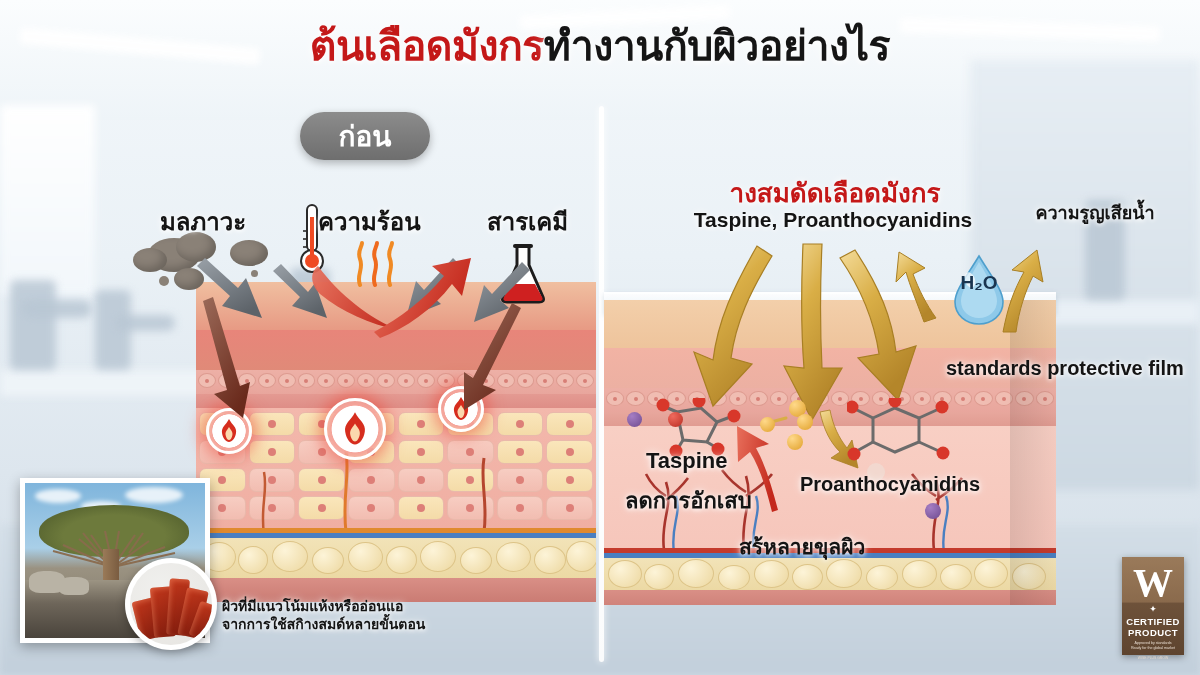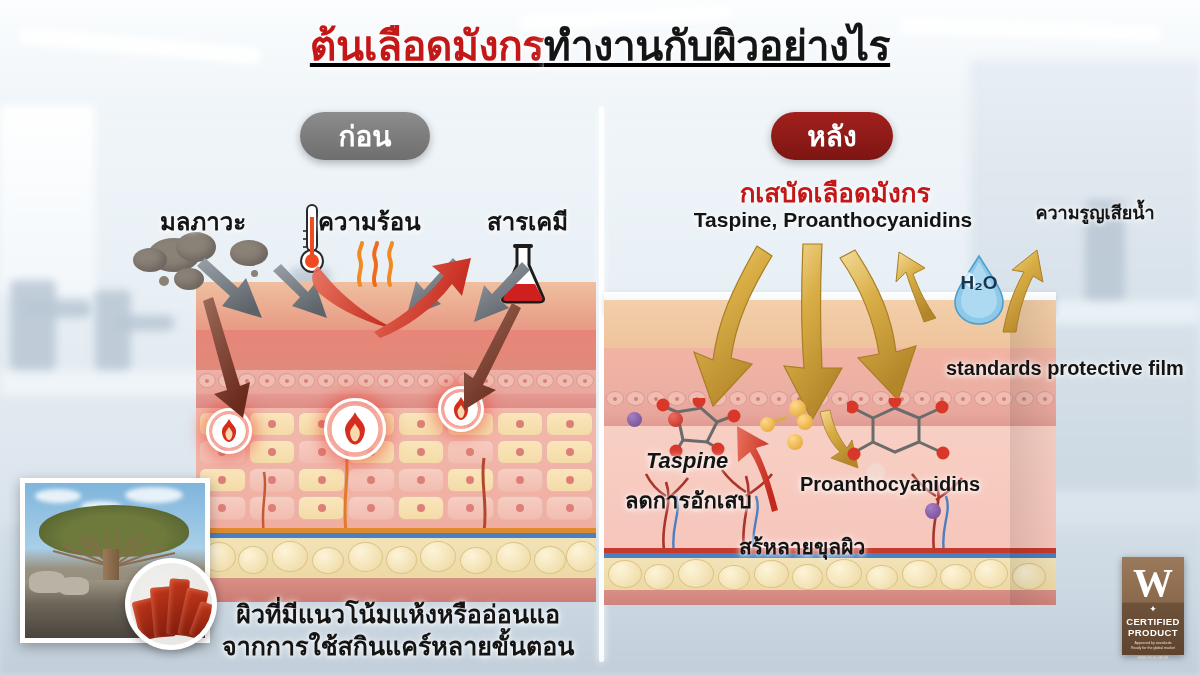--- a/index.html
+++ b/index.html
@@ -37,21 +37,21 @@
   .scope.s4{left:115px;top:315px;width:60px;height:16px;border-radius:8px;}
   .scope.s5{left:290px;top:268px;width:40px;height:100px;}
   .scope.s6{left:305px;top:290px;width:66px;height:18px;border-radius:9px;}
   .scope.s7{left:1085px;top:200px;width:40px;height:100px;}
   .floor{position:absolute;left:0;bottom:0;width:100%;height:150px;
     background:linear-gradient(180deg,#d3dee7,#c2cfdb);filter:blur(3px);}
 
   
   .title{position:absolute;left:0;top:24px;width:100%;text-align:center;
     font-size:41px;font-weight:bold;letter-spacing:-.5px;line-height:1.1;
-    text-shadow:0 2px 5px rgba(255,255,255,.95),0 0 14px rgba(255,255,255,.8);text-decoration:underline;}
+    text-shadow:0 2px 5px rgba(255,255,255,.95),0 0 14px rgba(255,255,255,.8);}
   .title .red{color:#c41818;}
   .title .blk{color:#151515;}
 
   
   .divider{position:absolute;left:599px;top:106px;width:5px;height:556px;
     background:linear-gradient(180deg,rgba(255,255,255,1),rgba(255,255,255,.92));
     box-shadow:0 0 7px rgba(255,255,255,.9);border-radius:3px;}
 
   
   .badge{position:absolute;border-radius:26px;color:#fff;font-size:28px;font-weight:bold;
@@ -63,27 +63,27 @@
     background:linear-gradient(180deg,#a2201d,#7d1512);}
 
   
   .lbl{position:absolute;font-weight:bold;color:#141414;
     text-shadow:0 1px 4px rgba(255,255,255,.95),0 0 9px rgba(255,255,255,.9);}
 
   .lbl-pollution{left:160px;top:202px;font-size:24px;}
   .lbl-heat{left:318px;top:202px;font-size:24px;}
   .lbl-chem{left:487px;top:202px;font-size:24px;}
   .lbl-inflam{left:276px;top:470px;font-size:21px;color:#151515;}
-  .lbl-caption{left:222px;top:598px;font-size:25px;line-height:1.28;text-align:center;}
+  .lbl-caption{left:222px;top:598px;font-size:14px;line-height:1.28;}
 
   .lbl-extract{left:700px;top:172px;font-size:26px;color:#c41818;width:270px;text-align:center;}
   .lbl-actives{left:673px;top:208px;font-size:21px;width:320px;text-align:center;}
   .lbl-film-top{left:1000px;top:202px;font-size:18px;line-height:1.3;text-align:center;width:190px;}
   .lbl-film{left:946px;top:357px;font-size:20px;}
-  .lbl-taspine{left:646px;top:448px;font-size:22px;font-style:italic;}
+  .lbl-taspine{left:646px;top:448px;font-size:22px;}
   .lbl-taspine2{left:625px;top:483px;font-size:22px;}
   .lbl-proan{left:800px;top:473px;font-size:20px;}
   .lbl-balance{left:739px;top:530px;font-size:21px;}
 
   
   .skinblock{position:absolute;overflow:hidden;}
   .sk-layer{position:absolute;left:0;width:100%;}
 
   
   #skin-left{left:196px;top:282px;width:400px;height:320px;}
@@ -505,31 +505,30 @@
 
   <div class="sphere gold" style="left:789px;top:400px;width:17px;height:17px;"></div>
   <div class="sphere gold" style="left:797px;top:414px;width:16px;height:16px;"></div>
   <div class="sphere gold" style="left:787px;top:434px;width:16px;height:16px;"></div>
   <div class="sphere gold" style="left:760px;top:417px;width:15px;height:15px;"></div>
   <div class="sphere red" style="left:668px;top:412px;width:15px;height:15px;"></div>
   <div class="sphere purple" style="left:627px;top:412px;width:15px;height:15px;"></div>
   <div class="sphere purple" style="left:925px;top:503px;width:16px;height:16px;"></div>
 
   <div class="badge before">ก่อน</div>
-  <div class="badge after">หลัง</div>
 
   <div class="lbl lbl-pollution">มลภาวะ</div>
   <div class="lbl lbl-heat">ความร้อน</div>
   <div class="lbl lbl-chem">สารเคมี</div>
   <div class="lbl lbl-caption">
     <div>ผิวที่มีแนวโน้มแห้งหรืออ่อนแอ</div>
-    <div>จากการใช้สกินแคร์หลายขั้นตอน</div>
-  </div>
-
-  <div class="lbl lbl-extract">กเสบัดเลือดมังกร</div>
+    <div>จากการใช้สกิางสมด์หลายขั้นตอน</div>
+  </div>
+
+  <div class="lbl lbl-extract">างสมดัดเลือดมังกร</div>
   <div class="lbl lbl-actives">Taspine,  Proanthocyanidins</div>
   <div class="lbl lbl-film-top">
     <div>ความรูญเสียน้ำ</div>
   </div>
   <div class="lbl lbl-film">standards protective film</div>
   <div class="lbl lbl-taspine">Taspine</div>
   <div class="lbl lbl-taspine2">ลดการอักเสบ</div>
   <div class="lbl lbl-proan">Proanthocyanidins</div>
   <div class="lbl lbl-balance">สร้หลายขุลผิว</div>
 

